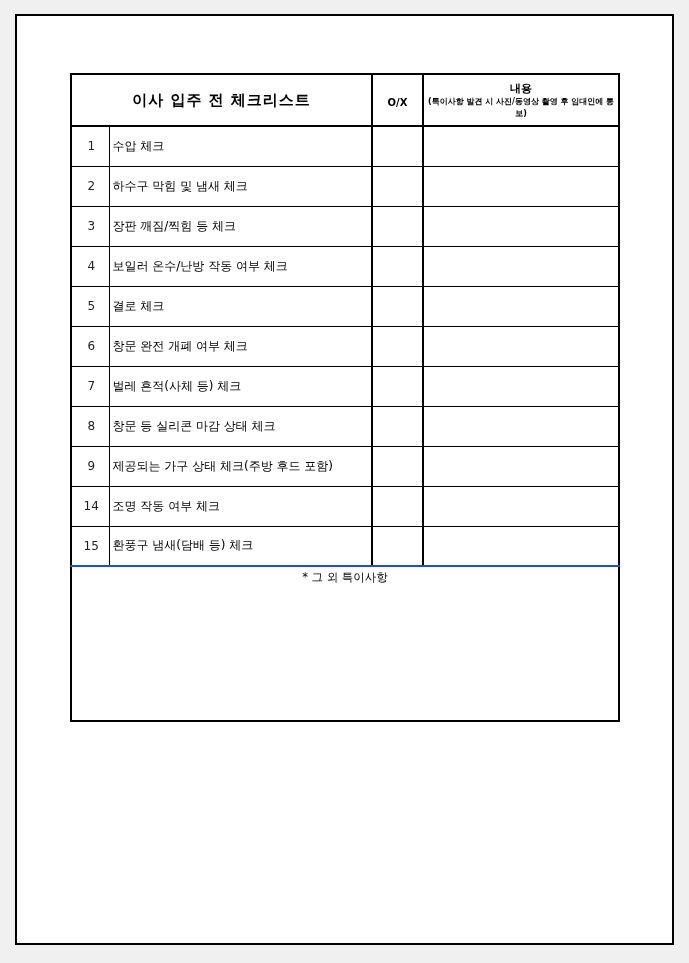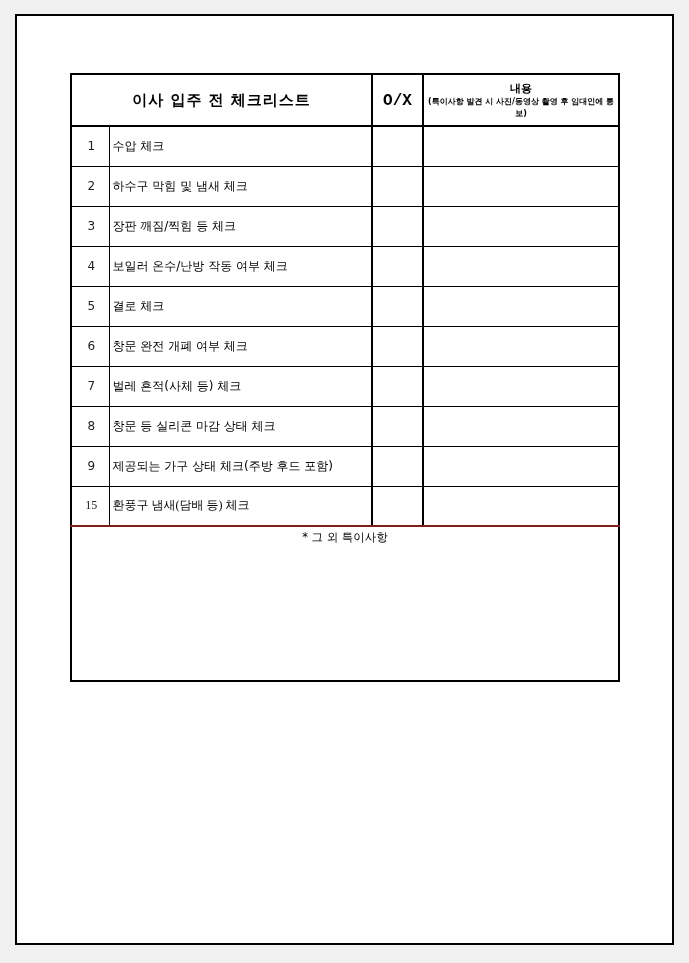--- a/index.html
+++ b/index.html
@@ -39,21 +39,21 @@
     border-top: 2px solid #000;
     border-bottom: 2px solid #000;
     text-align: center;
     vertical-align: middle;
   }
   .title {
     font-size: 15px;
     font-weight: bold;
     letter-spacing: 1px;
   }
-  .ox-hdr { font-size: 16px; font-weight: bold; font-family: Liberation Mono, monospace; }
+  .ox-hdr { font-size: 10px; font-weight: bold; }
   .content-hdr-main { font-size: 11px; font-weight: bold; display: block; line-height: 15px; }
   .content-hdr-sub { font-size: 8px; font-weight: bold; display: block; line-height: 12px; padding: 0 2px; text-align: center; }
   .row td { height: 40px; vertical-align: middle; }
   .num {
     text-align: center;
     font-size: 12px;
     color: #222;
     padding-left: 2px !important;
   }
   .item {
@@ -63,21 +63,21 @@
     overflow: hidden;
   }
   .notes td {
     height: 155px;
     vertical-align: top;
     border-top: 2px solid #000;
     border-bottom: 2px solid #000;
     font-size: 11.5px;
     padding: 3px 14px !important;
   }
-  .last-row td { border-bottom: 2px solid #7f1d1d; font-family: Liberation Serif, serif; }
+  .last-row td { border-bottom: 2px solid #1d4ed8; }
 </style>
 </head>
 <body>
 
 <div class="page">
 </div>
 
 <table class="sheet">
   <colgroup>
     <col style="width:38px">
@@ -146,20 +146,26 @@
     <td class="item">창문 등 실리콘 마감 상태 체크</td>
     <td class="thick-left"></td>
     <td class="thick-left outer-right"></td>
   </tr>
   <tr class="row">
     <td class="num outer-left">9</td>
     <td class="item">제공되는 가구 상태 체크(주방 후드 포함)</td>
     <td class="thick-left"></td>
     <td class="thick-left outer-right"></td>
   </tr>
+  <tr class="row">
+    <td class="num outer-left">14</td>
+    <td class="item">조명 작동 여부 체크</td>
+    <td class="thick-left"></td>
+    <td class="thick-left outer-right"></td>
+  </tr>
   <tr class="row last-row">
     <td class="num outer-left">15</td>
     <td class="item">환풍구 냄새(담배 등) 체크</td>
     <td class="thick-left"></td>
     <td class="thick-left outer-right"></td>
   </tr>
 
   <tr class="notes">
     <td colspan="4" class="outer-left outer-right">
       <span>* 그 외 특이사항</span>

